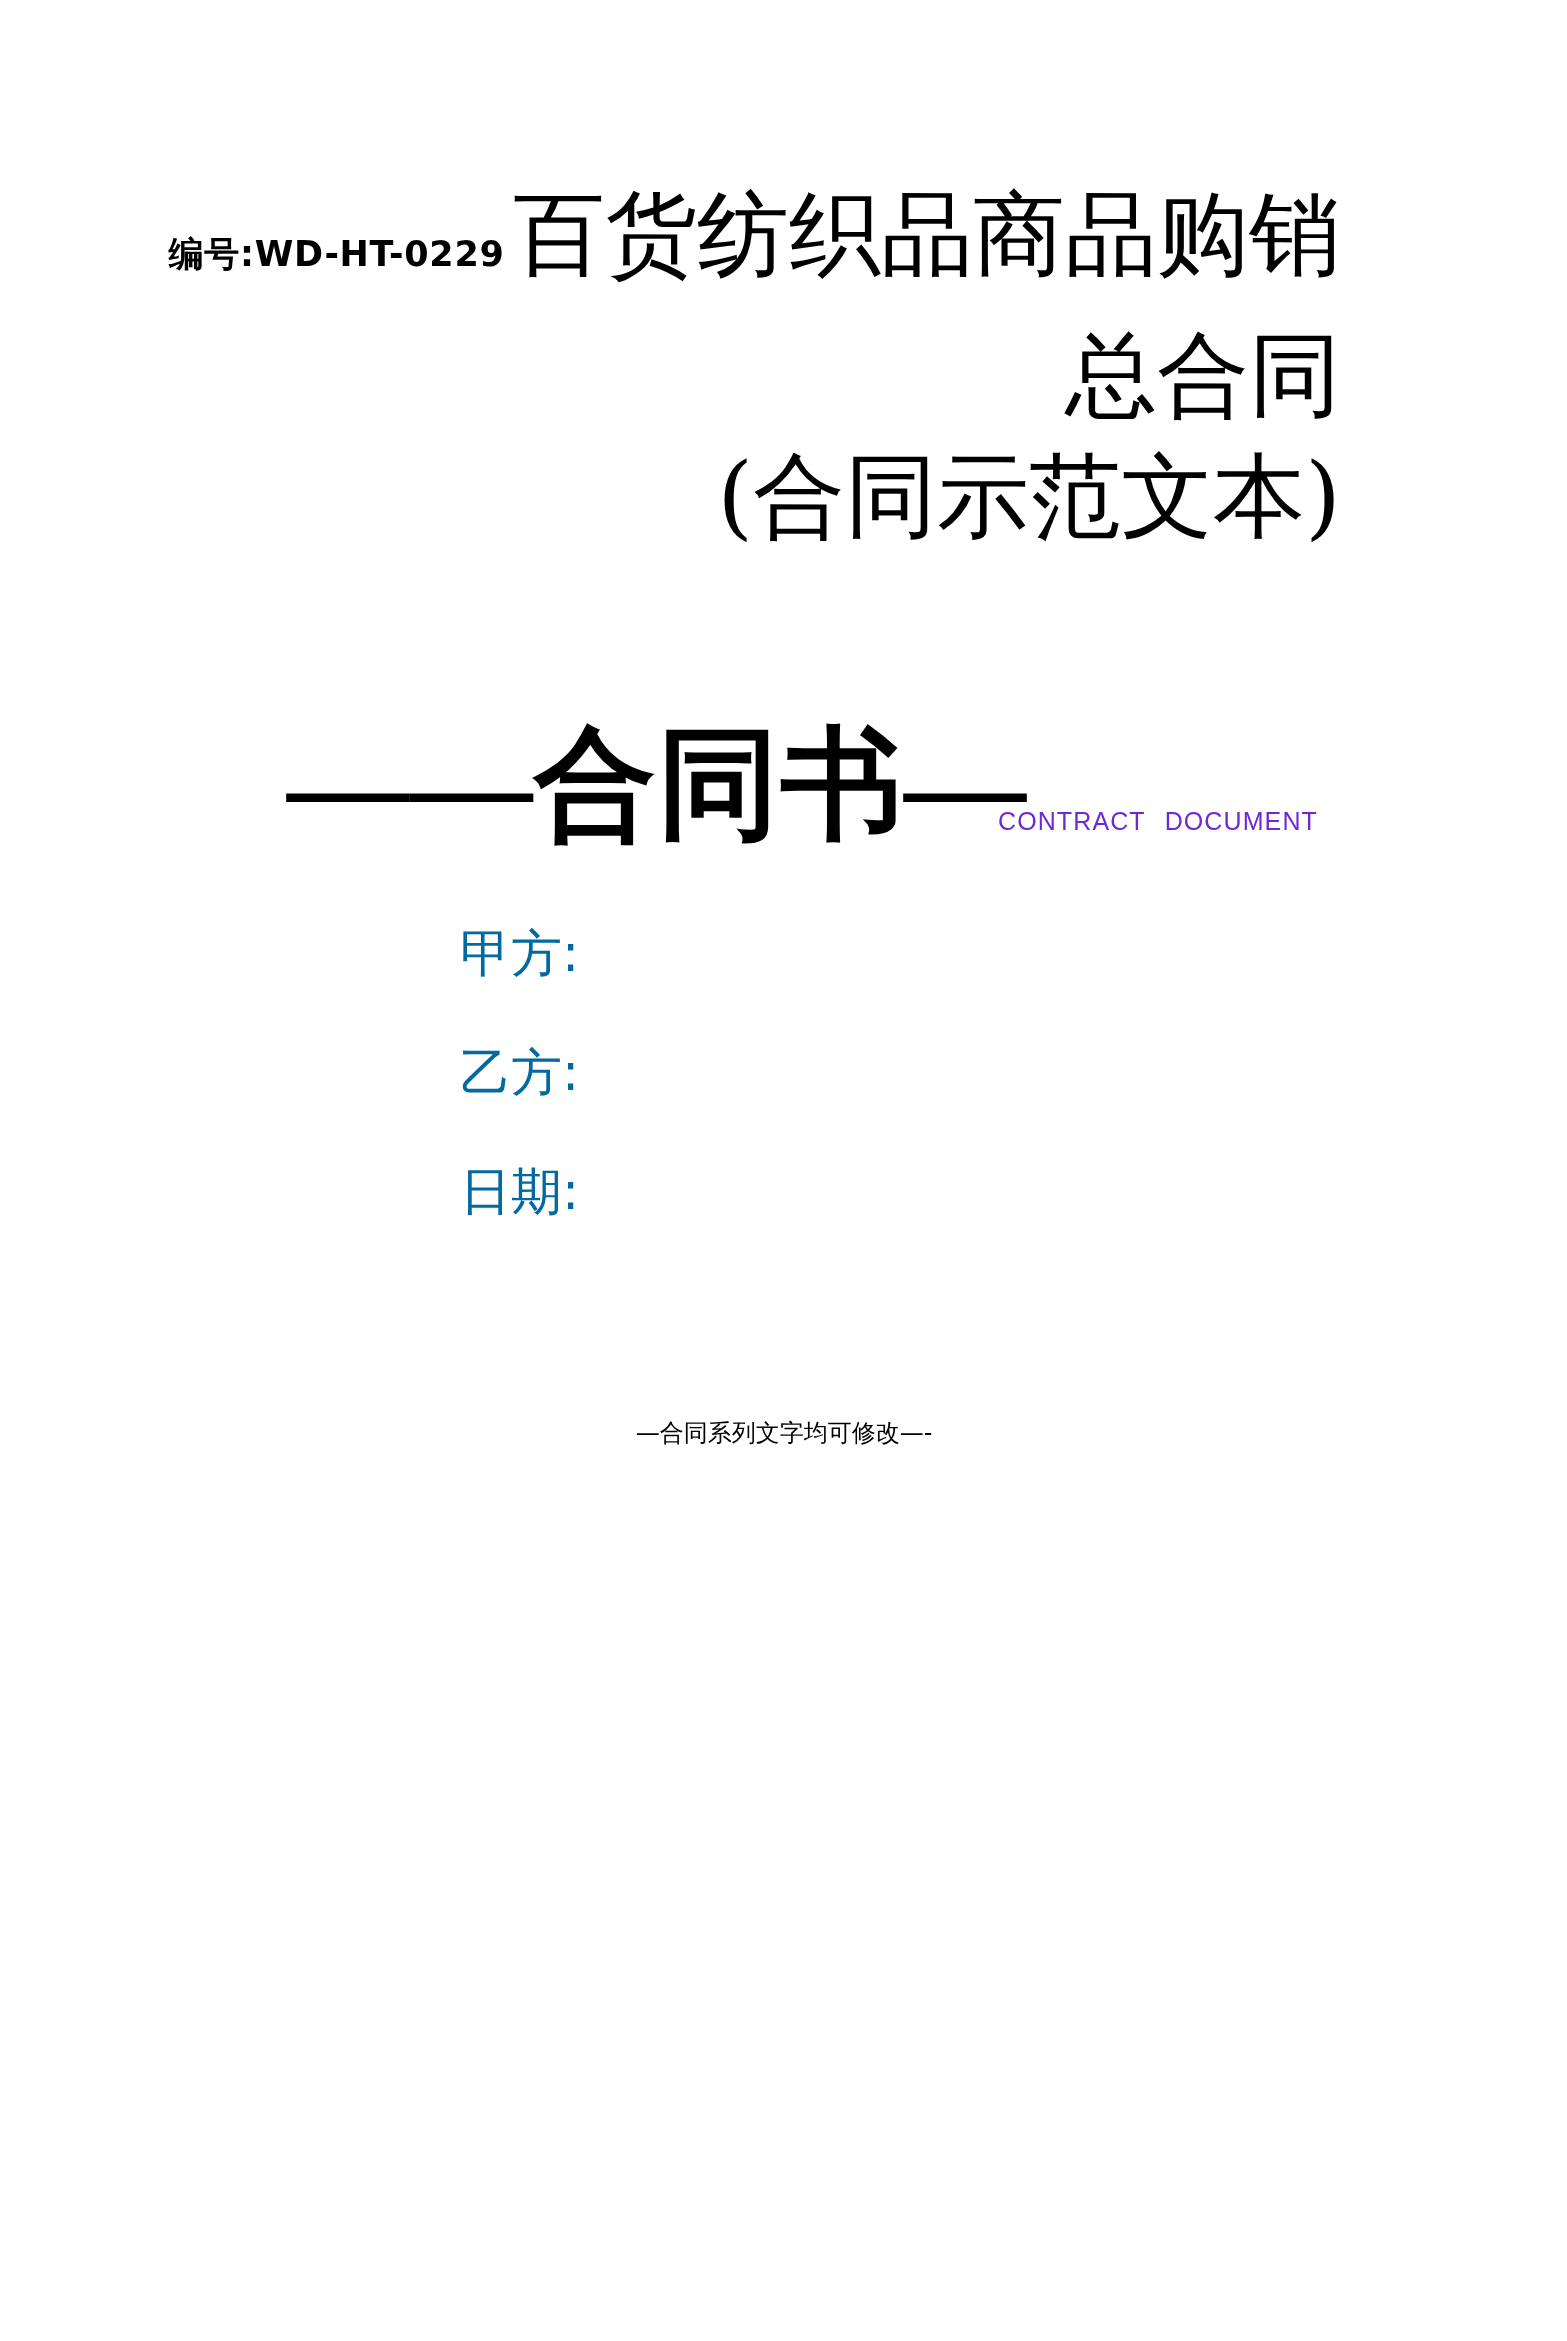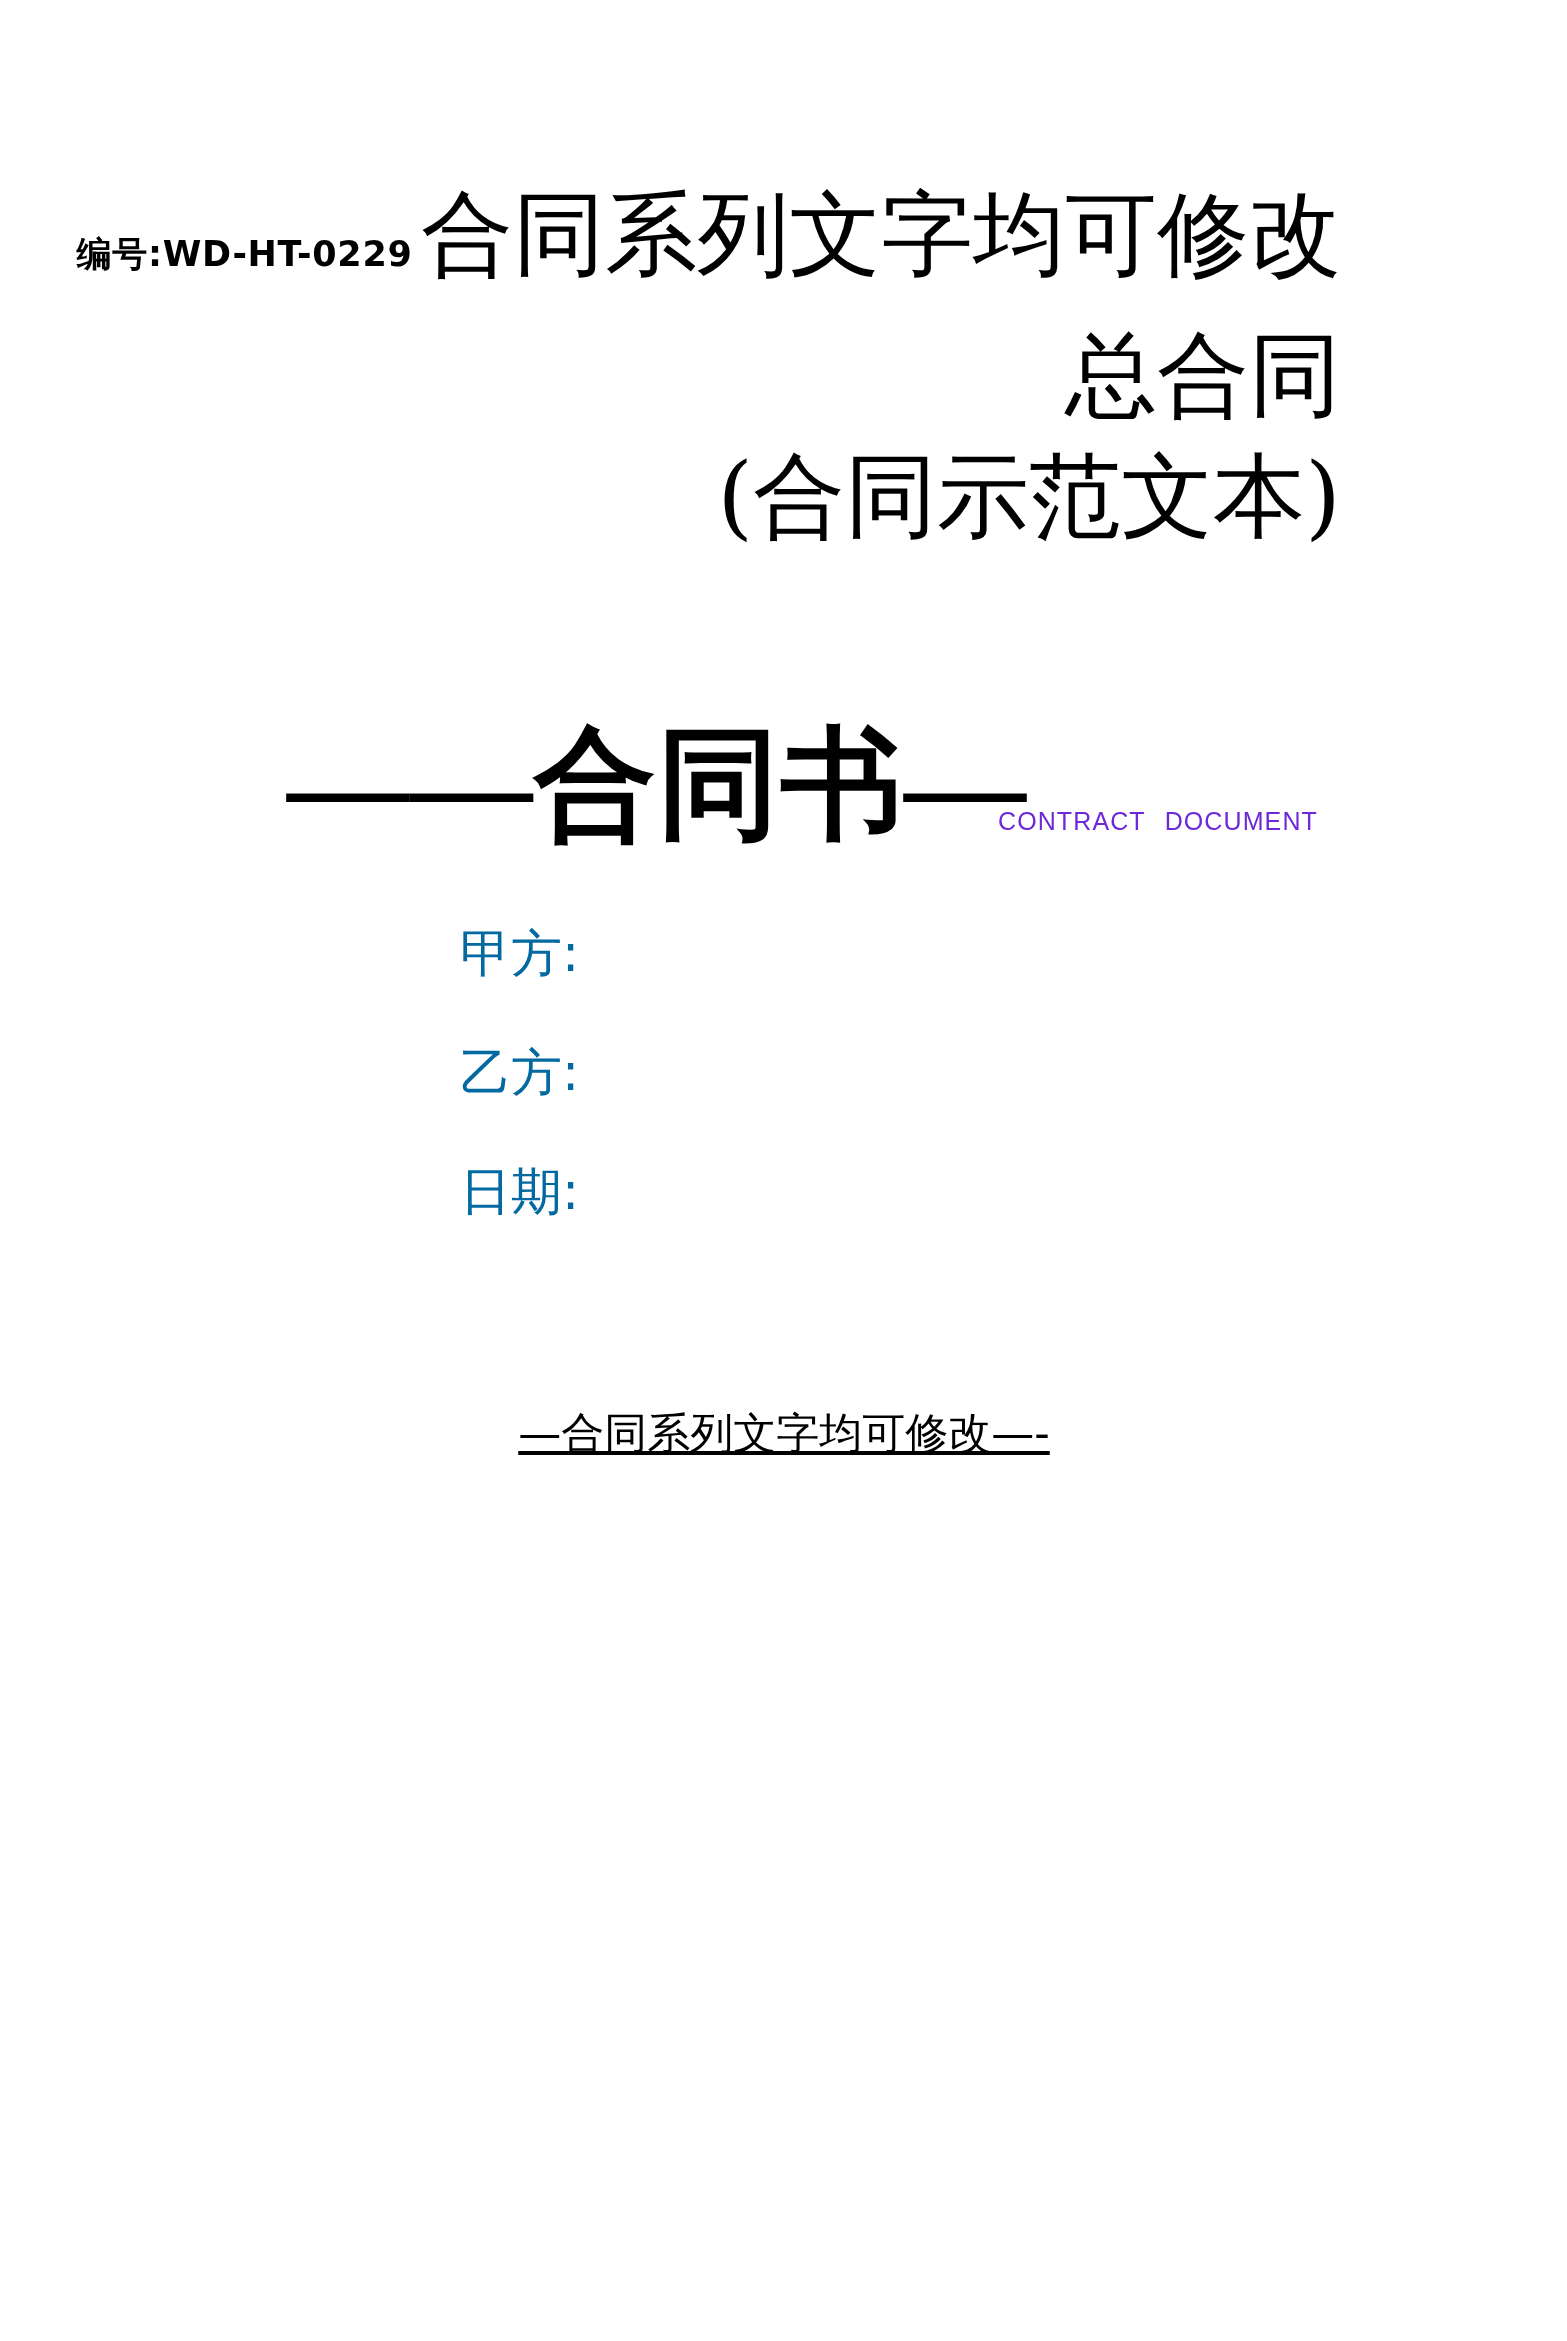--- a/index.html
+++ b/index.html
@@ -79,35 +79,34 @@
   }
 
   
   .footer-note {
     position: absolute;
     left: 0;
     top: 1417px;
     width: 100%;
     text-align: center;
     font-family: "DejaVu Sans", "Liberation Sans", sans-serif;
-    font-size: 43px;
+    font-size: 24px;
     line-height: 33px;
     white-space: nowrap;
     color: #000000;
-    text-decoration: underline;
   }
 </style>
 </head>
 <body>
 
 <div class="page">
 
   <div class="title-block">
     <div class="title-line">
-      <span class="doc-no">编号:WD-HT-0229</span><span>合同系列文字均可修改</span>
+      <span class="doc-no">编号:WD-HT-0229</span><span>百货纺织品商品购销</span>
     </div>
     <div class="title-line">总合同</div>
     <div class="title-line">(合同示范文本)</div>
   </div>
 
   <div class="banner">
     <span>——合同书—</span>
   </div>
 
   <div class="banner-en">CONTRACT DOCUMENT</div>

